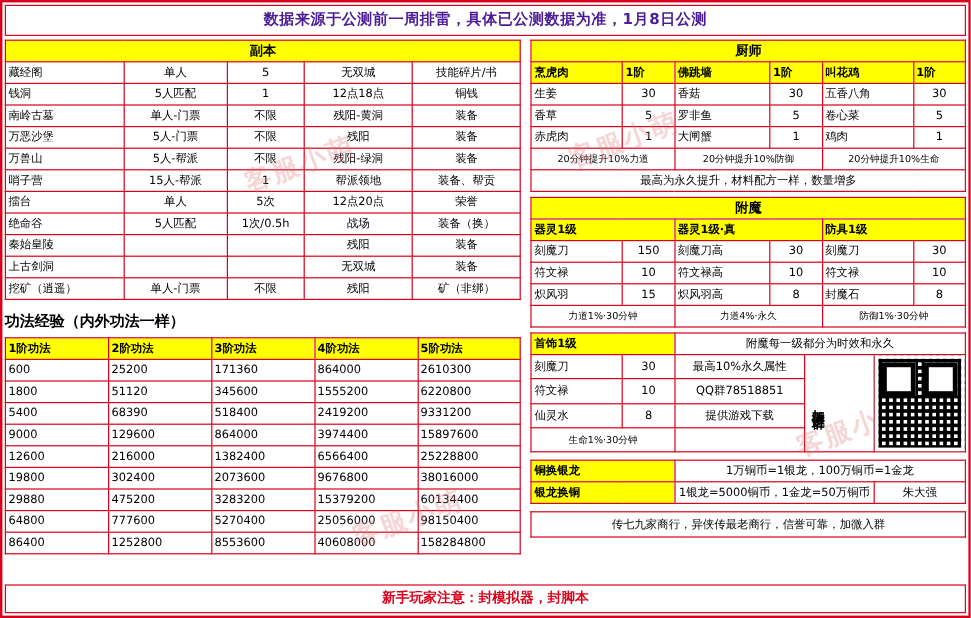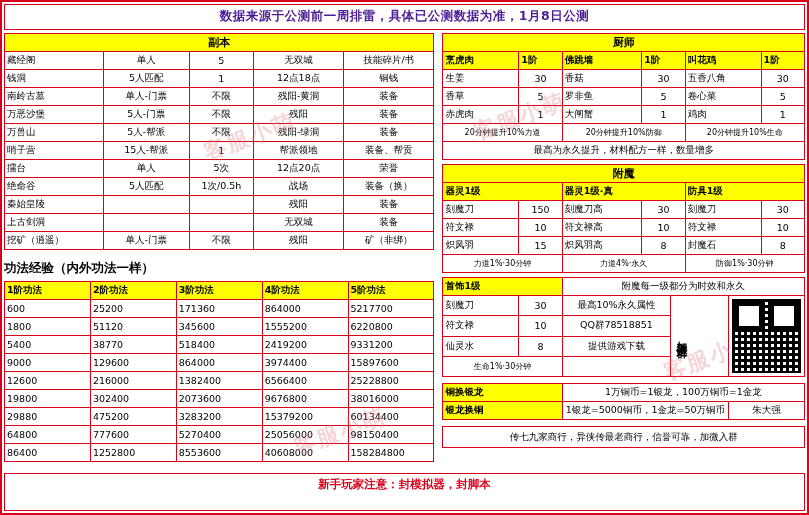--- a/index.html
+++ b/index.html
@@ -23,21 +23,21 @@
     letter-spacing:0.5px;
     background:#fff;
   }
   .footer{
     position:absolute;left:2px;right:2px;bottom:2px;
     border:1px solid #d9001b;
     color:#d9001b;
     font-weight:bold;
     font-size:11.5px;
     text-align:center;
-    padding:3px 0 18px 0;
+    padding:3px 0 4px 0;
     background:#fff;
   }
   .cols{display:flex;gap:8px;margin-top:3px;align-items:flex-start;}
   .colL{width:432px;}
   .colR{width:364px;}
   table{border-collapse:collapse;width:100%;table-layout:fixed;}
   td,th{
     border:1px solid #d9001b;
     font-size:9.5px;
     padding:1px 2px;
@@ -215,32 +215,32 @@
           <td class="hdr">2阶功法</td>
           <td class="hdr">3阶功法</td>
           <td class="hdr">4阶功法</td>
           <td class="hdr">5阶功法</td>
         </tr>
         <tr>
           <td>600</td>
           <td>25200</td>
           <td>171360</td>
           <td>864000</td>
-          <td>5217700</td>
+          <td>2610300</td>
         </tr>
         <tr>
           <td>1800</td>
           <td>51120</td>
           <td>345600</td>
           <td>1555200</td>
           <td>6220800</td>
         </tr>
         <tr>
           <td>5400</td>
-          <td>38770</td>
+          <td>68390</td>
           <td>518400</td>
           <td>2419200</td>
           <td>9331200</td>
         </tr>
         <tr>
           <td>9000</td>
           <td>129600</td>
           <td>864000</td>
           <td>3974400</td>
           <td>15897600</td>

